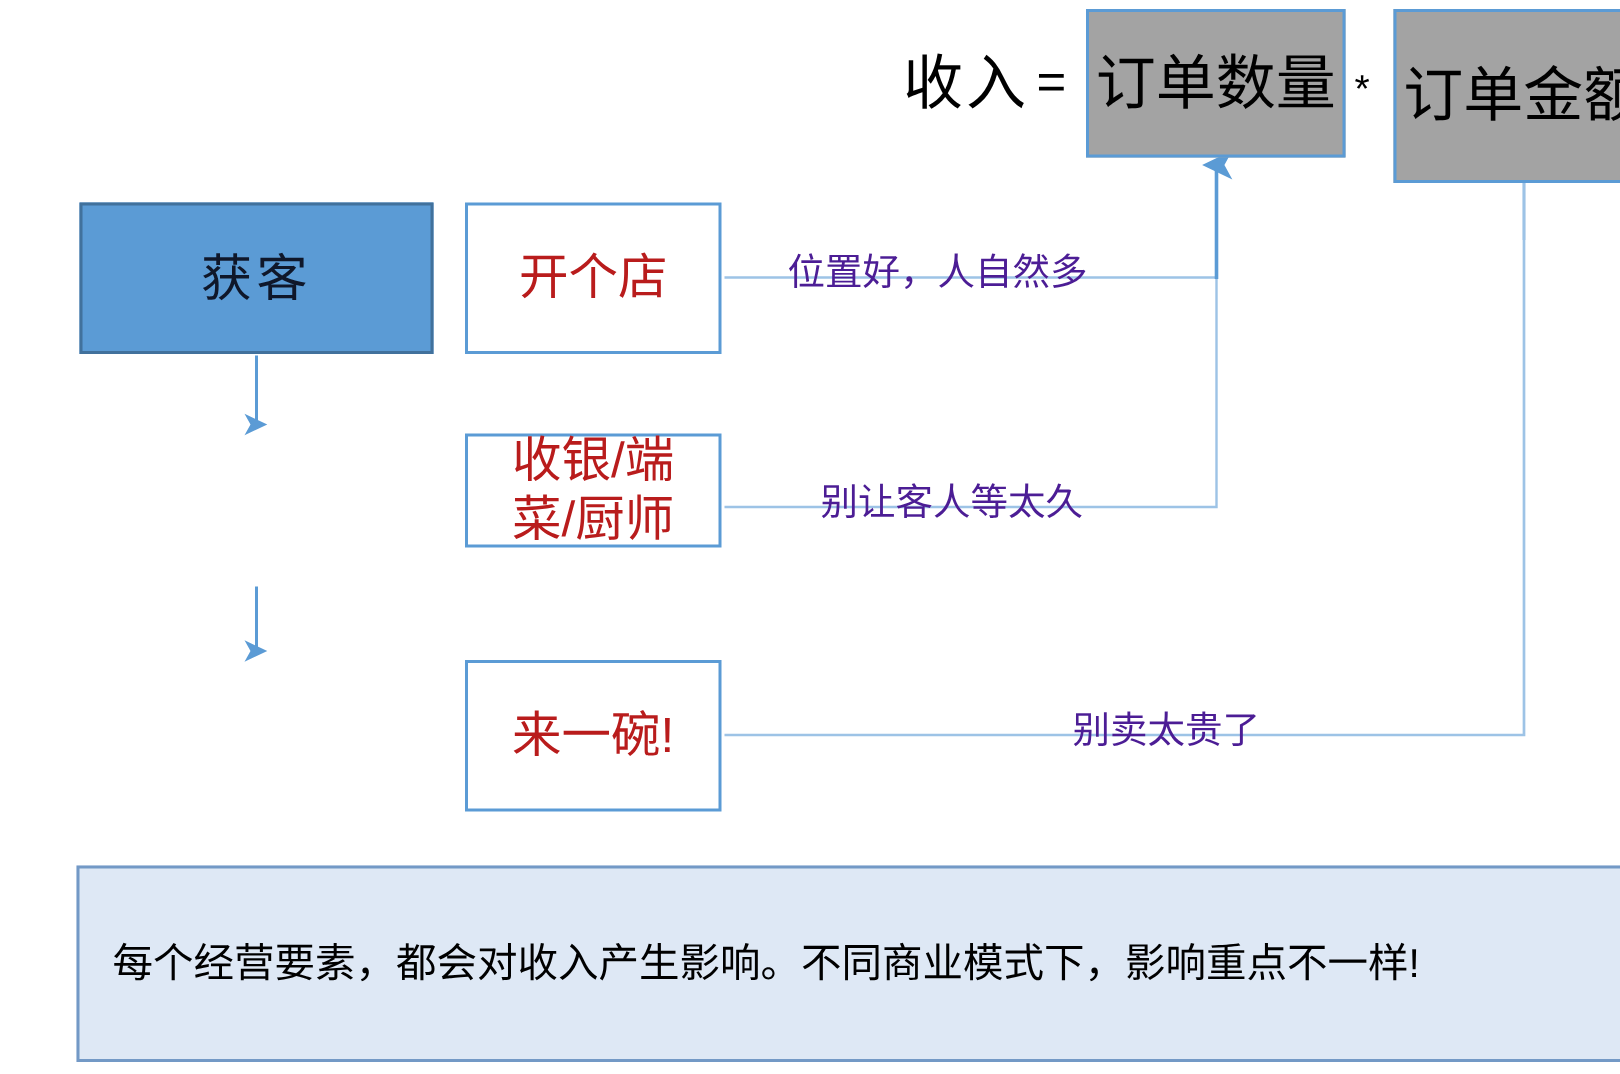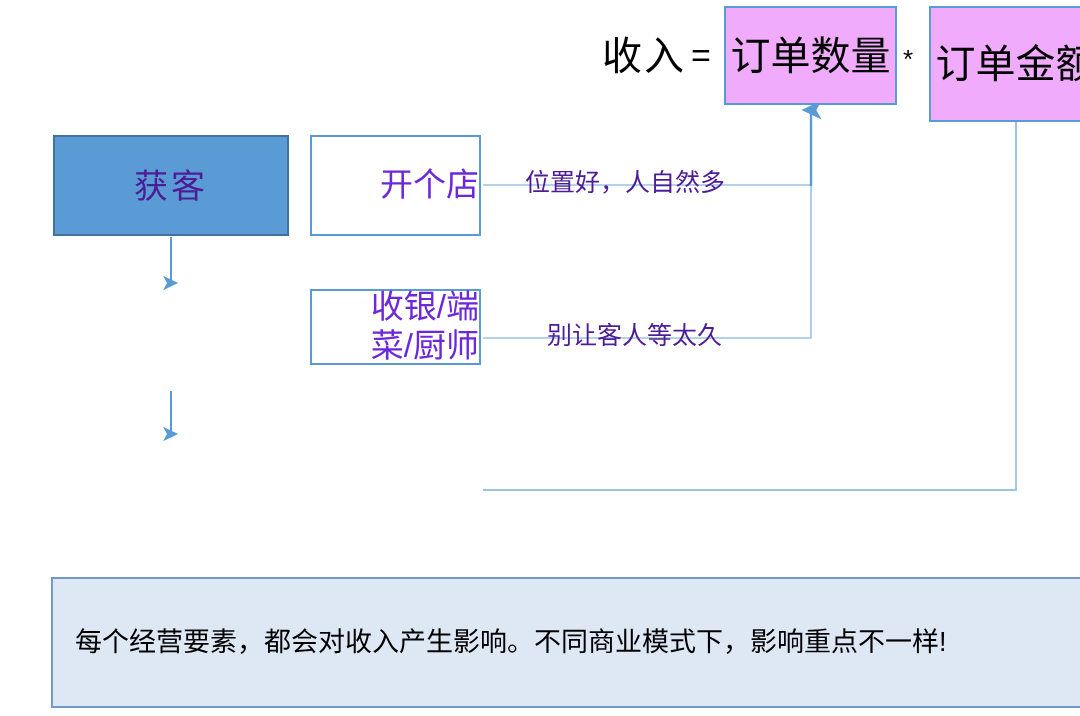--- a/index.html
+++ b/index.html
@@ -37,21 +37,21 @@
     color: #000000;
     white-space: nowrap;
   }
   #formula-label { left: 561px; top: 36px; letter-spacing: 2px; }
   #formula-equals { left: 650px; top: 38px; font-size: 34px; }
   #formula-times  { left: 862px; top: 46px; font-size: 26px; }
 
   .formula-box {
     position: absolute;
     border: 2px solid #5B9BD5;
-    background: #f0abfc;
+    background: #a3a3a3;
     box-sizing: border-box;
     display: flex;
     align-items: center;
     justify-content: center;
     font-size: 40px;
     line-height: 1;
     color: #000000;
     white-space: nowrap;
   }
   #box-order-count  { left: 683px; top: 6px;  width: 173px; height: 99px; }
@@ -62,43 +62,43 @@
     position: absolute;
     left: 12px;
     width: 236px;
     height: 101px;
     background: #5B9BD5;
     border: 2px solid #41719C;
     box-sizing: border-box;
     display: flex;
     align-items: center;
     justify-content: center;
-    color: #4c1d95;
+    color: #0f172a;
     font-size: 34px;
     line-height: 1;
     letter-spacing: 3px;
     white-space: nowrap;
   }
   #stage-box-0 { top: 135px; }
   #stage-box-1 { top: 289px; }
   #stage-box-2 { top: 440px; }
 
   
   .detail-box {
     position: absolute;
     left: 269px;
     width: 171px;
     background: #ffffff;
     border: 2px solid #5B9BD5;
     box-sizing: border-box;
     display: flex;
     align-items: center;
-    justify-content: flex-end;
+    justify-content: center;
     text-align: center;
-    color: #6d28d9;
+    color: #b91c1c;
     font-size: 33px;
     line-height: 1.18;
     white-space: pre-line;
   }
   #detail-box-0 { top: 135px; height: 101px; }
   #detail-box-1 { top: 289px; height: 76px; }
   #detail-box-2 { top: 440px; height: 101px; }
 
   
   .wire-label {
@@ -189,21 +189,25 @@
     <span>获客</span>
   </div>
 
   <div class="detail-box" id="detail-box-0">
     <span>开个店</span>
   </div>
   <div class="detail-box" id="detail-box-1">
     <span>收银/端
 菜/厨师</span>
   </div>
+  <div class="detail-box" id="detail-box-2">
+    <span>来一碗!</span>
+  </div>
 
   <div class="wire-label" id="wire-label-0">位置好，人自然多</div>
   <div class="wire-label" id="wire-label-1">别让客人等太久</div>
+  <div class="wire-label" id="wire-label-2">别卖太贵了</div>
 
   <div id="footer-note">
     <span>每个经营要素，都会对收入产生影响。不同商业模式下，影响重点不一样!</span>
   </div>
 
 </div>
 
 </body></html>

